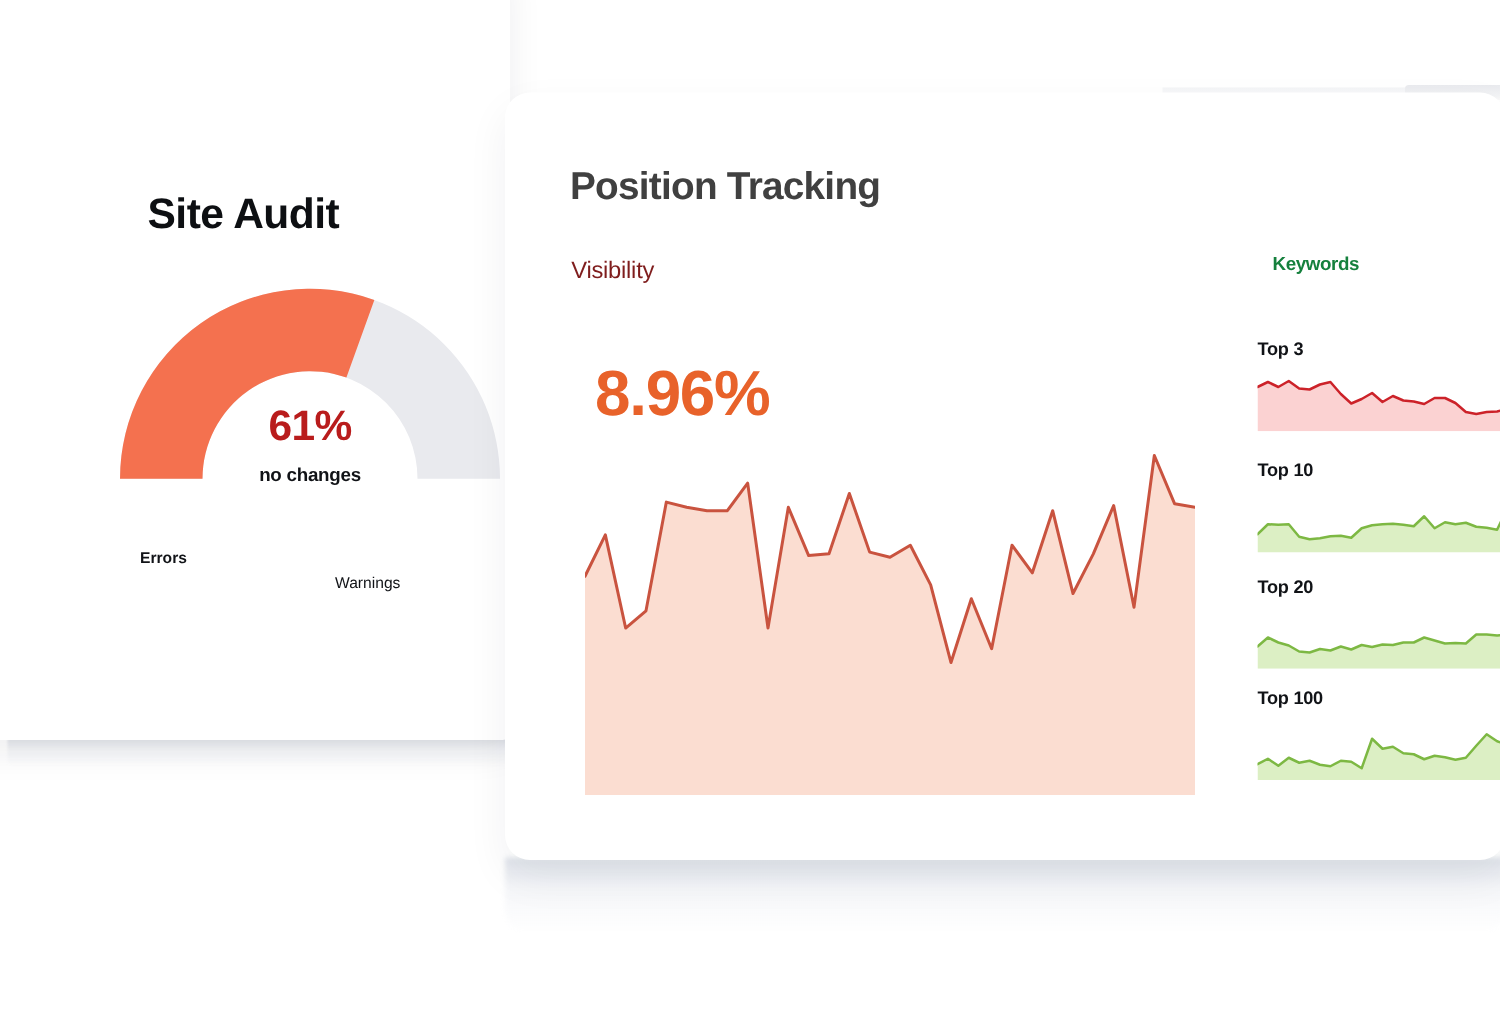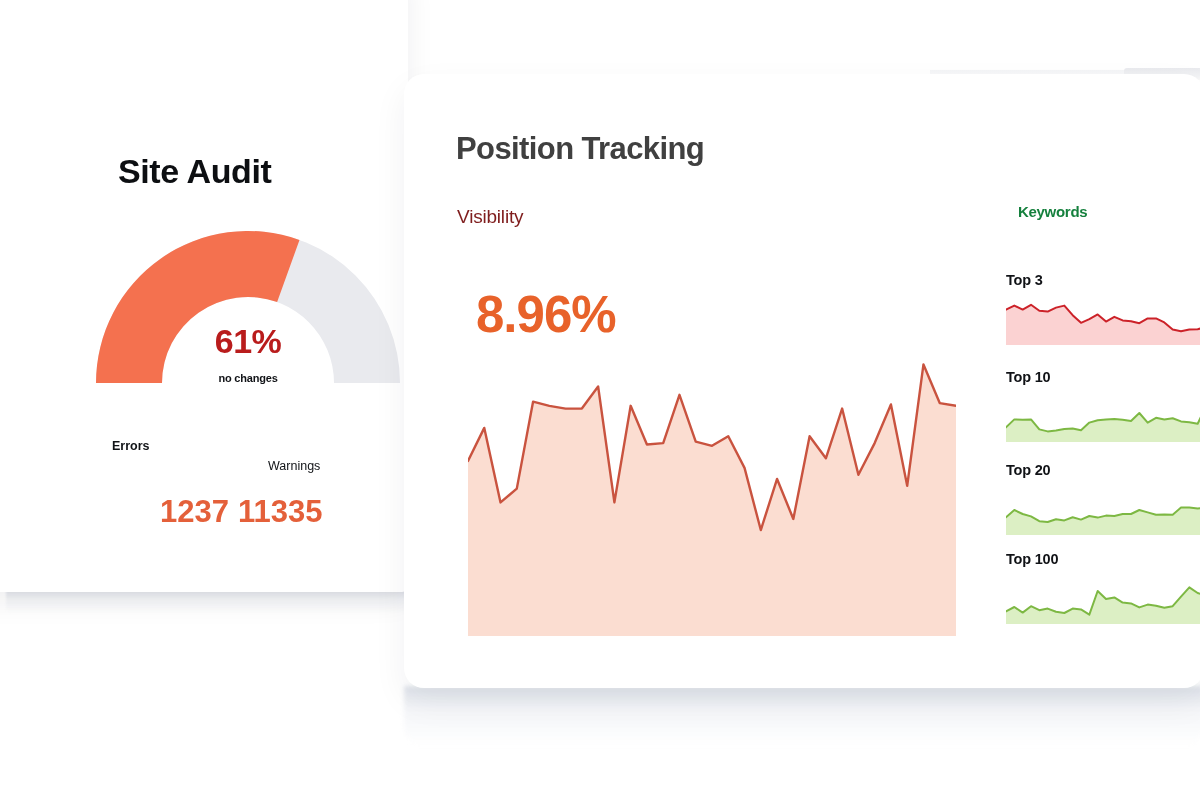--- a/index.html
+++ b/index.html
@@ -44,21 +44,21 @@
     position:absolute;left:118px;top:152px;
     font-size:34px;font-weight:700;color:#0d0f12;letter-spacing:-.4px;
   }
   .gauge-wrap{position:absolute;left:95px;top:228px;width:306px;height:160px;}
   .gauge-center-num{
     position:absolute;left:95px;top:322px;width:306px;text-align:center;
     font-size:34px;font-weight:700;color:#b91c1c;letter-spacing:-.5px;
   }
   .gauge-center-label{
     position:absolute;left:95px;top:372px;width:306px;text-align:center;
-    font-size:11px;font-weight:700;color:#111317;letter-spacing:-.2px;
+    font-size:15px;font-weight:700;color:#111317;letter-spacing:-.2px;
   }
   .stat-label-errors{
     position:absolute;left:112px;top:439px;
     font-size:12.5px;font-weight:700;color:#111317;
   }
   .stat-label-warnings{
     position:absolute;left:268px;top:459px;
     font-size:12.5px;font-weight:400;color:#111317;
   }
   .stat-values{
@@ -121,21 +121,20 @@
                L 239 154.99999999999997 A 86 86 0 0 0 67 155 Z" fill="#e9eaee"></path>
         <path d="M 1 155.00000000000003 A 152 152 0 0 1 204.48816387728425 11.986123118957721
                L 182.13146114109503 74.0842538699366 A 86 86 0 0 0 67 155 Z" fill="#f4714f"></path>
       </svg>
   </div>
   <div class="gauge-center-num">61%</div>
   <div class="gauge-center-label">no changes</div>
 
   <div class="stat-label-errors">Errors</div>
   <div class="stat-label-warnings">Warnings</div>
-  <div class="stat-values"><span>1237</span><span class="gap"></span><span>11335</span></div>
 
   <div class="card-tracking"></div>
 
   <div class="pt-title">Position Tracking</div>
   <div class="pt-sub">Visibility</div>
   <div class="pt-value">8.96%</div>
 
   <div class="pt-chart">
     <svg id="main-chart" width="488" height="292" viewBox="0 0 488 292" preserveAspectRatio="none">
         <path d="M 0.00 117.02 L 16.27 83.90 L 32.53 158.42 L 48.80 144.62 L 65.07 57.68 L 81.33 61.82 L 97.60 64.58 L 113.87 64.58 L 130.13 42.50 L 146.40 158.42 L 162.67 61.82 L 178.93 100.46 L 195.20 99.08 L 211.47 50.78 L 227.73 97.70 L 244.00 101.84 L 260.27 92.18 L 276.53 123.92 L 292.80 186.02 L 309.07 134.96 L 325.33 174.98 L 341.60 92.18 L 357.87 114.26 L 374.13 64.58 L 390.40 130.82 L 406.67 99.08 L 422.93 60.44 L 439.20 141.86 L 455.47 20.42 L 471.73 59.06 L 488.00 61.82 L 488 292 L 0 292 Z" fill="#fbddd1"></path>

